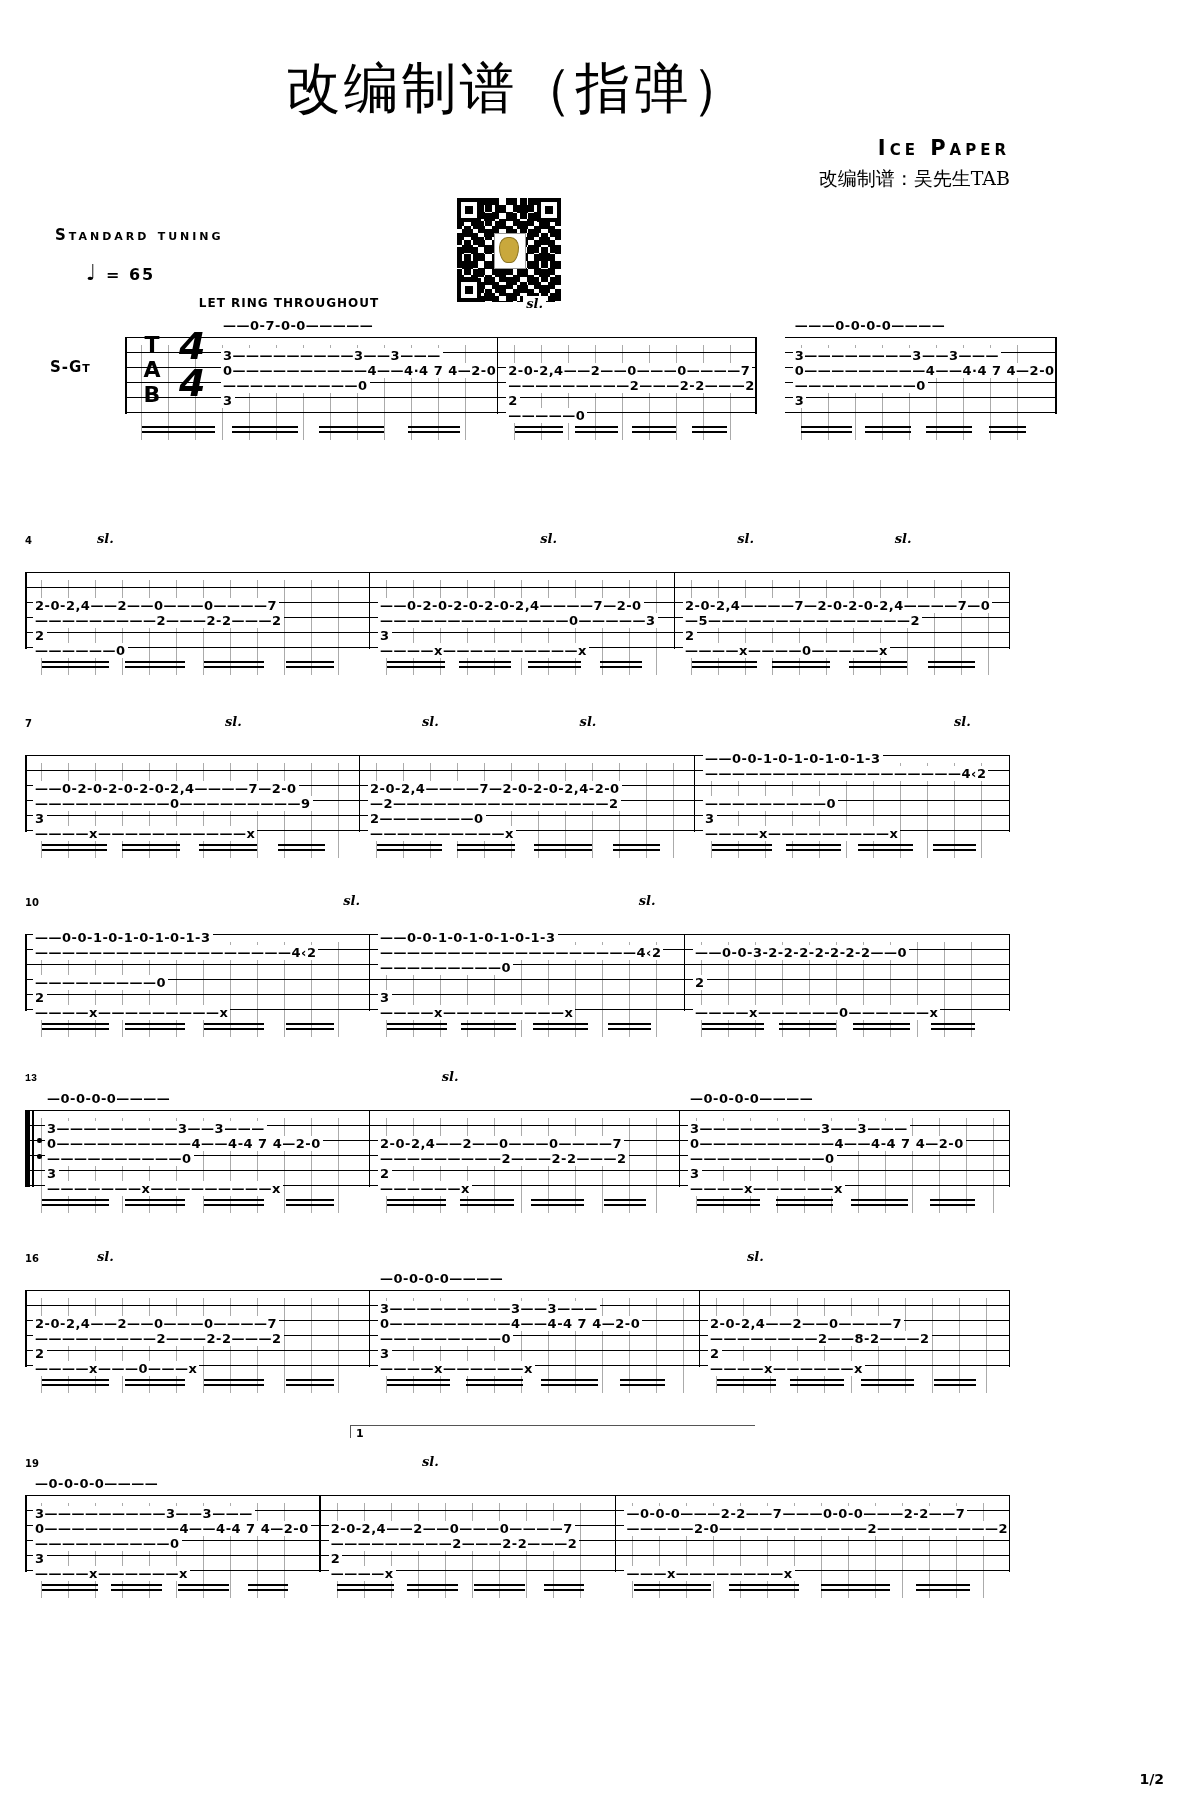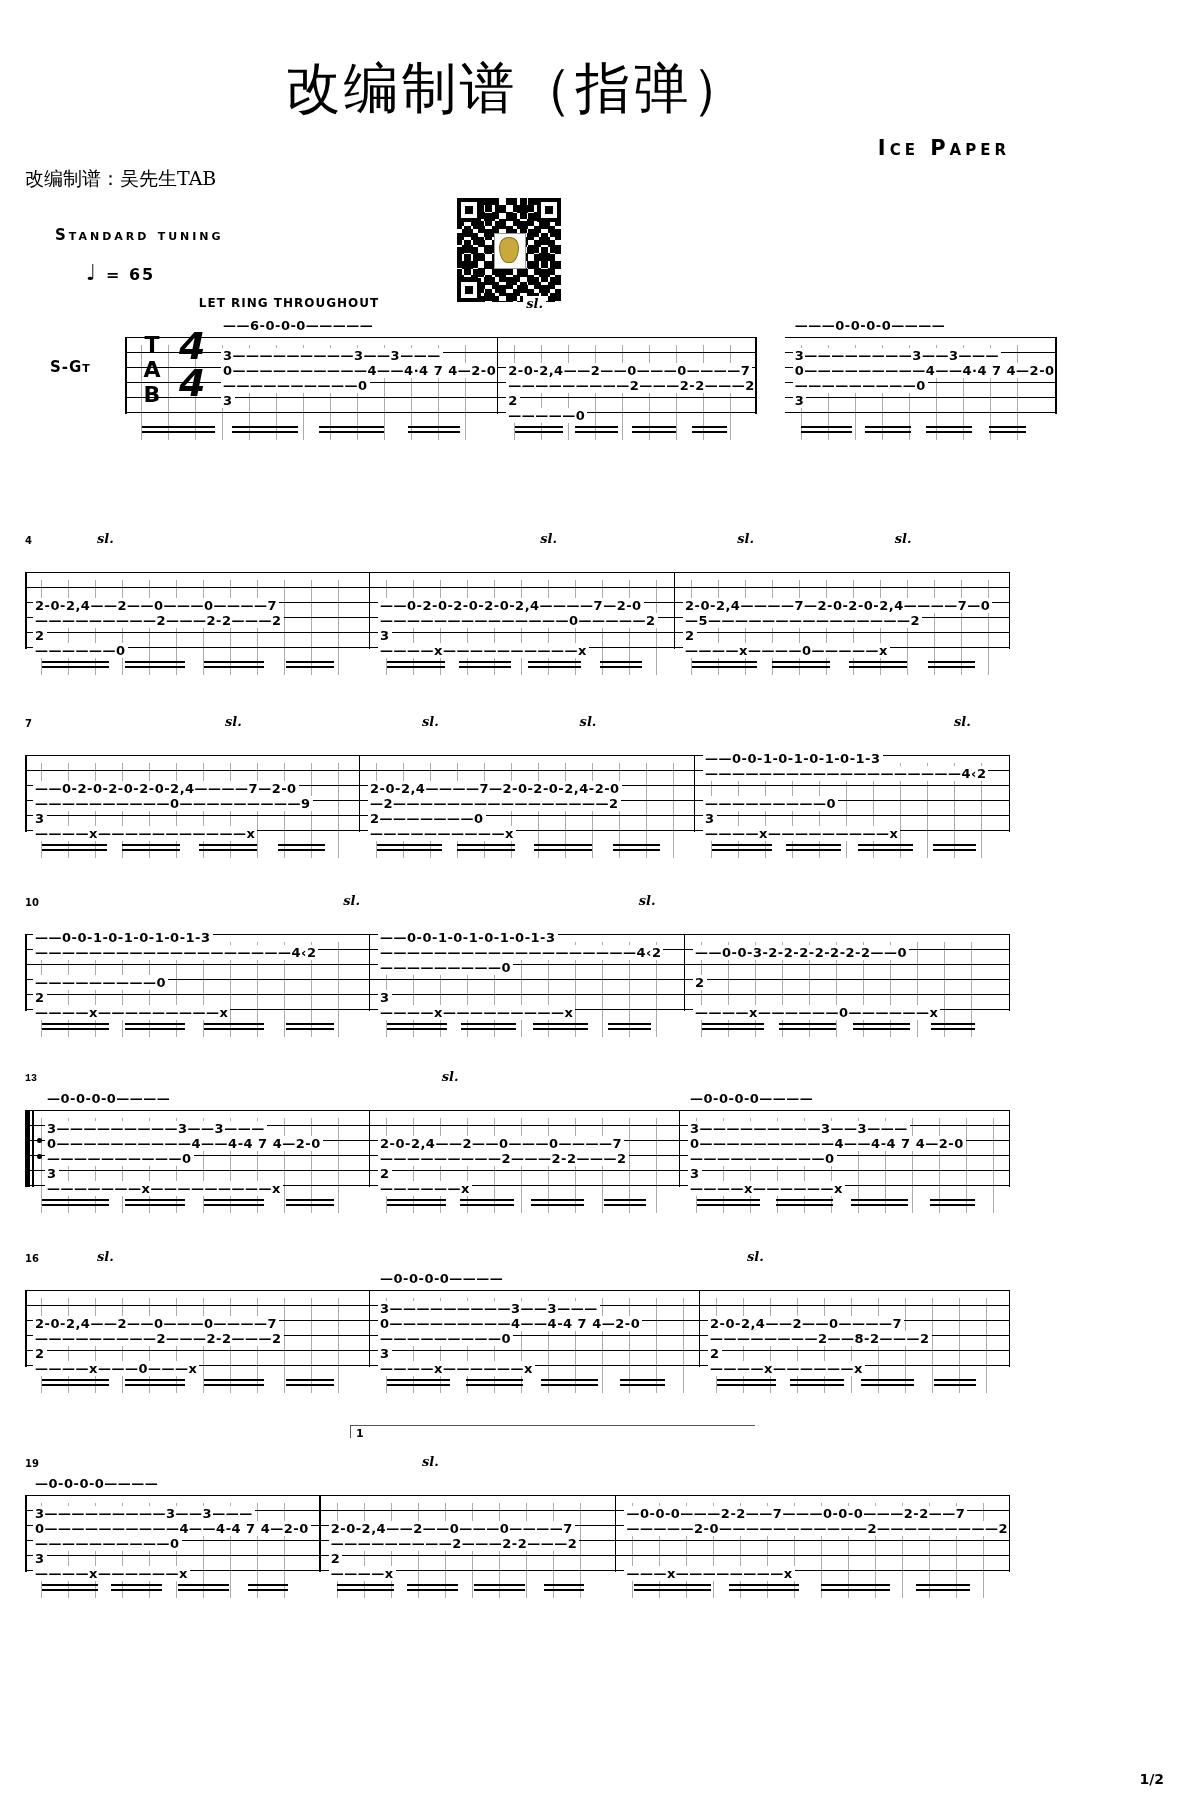--- a/index.html
+++ b/index.html
@@ -2,21 +2,21 @@
 <html><head>
 <meta charset="utf-8">
 <style>
   html,body{margin:0;padding:0;background:#fff;}
   .page{position:relative;width:1200px;height:1811px;background:#fff;color:#000;
         font-family:"DejaVu Sans",sans-serif;overflow:hidden;}
   .title{position:absolute;top:52px;left:25px;width:985px;text-align:center;
          font-family:"DejaVu Serif",serif;font-size:55px;font-weight:500;letter-spacing:3px;}
   .artist{position:absolute;top:136px;left:25px;width:985px;text-align:right;
           font-size:21px;font-weight:bold;font-variant:small-caps;letter-spacing:4px;}
-  .credit{position:absolute;top:166px;left:25px;width:985px;text-align:left;
+  .credit{position:absolute;top:166px;left:25px;width:985px;text-align:right;
           font-size:19px;font-family:"DejaVu Serif",serif;}
   
   .qr{position:absolute;top:198px;left:457px;width:104px;height:104px;
       background:
         repeating-conic-gradient(#000 0 25%,transparent 0 50%) 0 0/14px 14px,
         repeating-conic-gradient(#000 0 25%,transparent 0 50%) 5px 7px/22px 16px;}
   .finder{position:absolute;width:24px;height:24px;background:#fff;border:4px solid #000;box-sizing:border-box;}
   .finder i{display:block;width:8px;height:8px;background:#000;margin:4px 0 0 4px;}
   .f-tl{left:0;top:0}.f-tr{right:0;top:0}.f-bl{left:0;bottom:0}
   .pickbox{position:absolute;left:37px;top:35px;width:30px;height:34px;background:#fff;border:1px solid #999;}
@@ -105,21 +105,21 @@
             <div class="stems"></div>
             <div class="clefT">
               <div>T</div>
               <div>A</div>
               <div>B</div>
             </div>
             <div class="tsig">
               <div>4</div>
               <div>4</div>
             </div>
-            <div class="row"><span class="t">——6-0-0-0—————</span></div>
+            <div class="row"><span class="t">——0-7-0-0—————</span></div>
             <div class="row lined"></div>
             <div class="row lined"><span class="t">3—————————3——3———</span></div>
             <div class="row lined"><span class="t">0——————————4——4·4 7 4—2-0</span></div>
             <div class="row lined"><span class="t">——————————0</span></div>
             <div class="row lined"><span class="t">3</span></div>
             <div class="row lined"></div>
             <div class="beams">
               <div class="bg" style="left: 1%; width: 21%;"></div>
               <div class="bg" style="left: 27%; width: 19%;"></div>
               <div class="bg" style="left: 52%; width: 19%;"></div>
@@ -187,21 +187,21 @@
               <div class="bg" style="left: 78%; width: 15%;"></div>
             </div>
           </div>
           <div class="m" style="flex: 305 0 0px;">
             <div class="bars"></div>
             <div class="stems"></div>
             <div class="row"></div>
             <div class="row lined"></div>
             <div class="row lined"></div>
             <div class="row lined"><span class="t">——0-2-0-2-0-2-0-2,4————7—2-0</span></div>
-            <div class="row lined"><span class="t">——————————————0—————2</span></div>
+            <div class="row lined"><span class="t">——————————————0—————3</span></div>
             <div class="row lined"><span class="t">3</span></div>
             <div class="row lined"><span class="t">————x——————————x</span></div>
             <div class="beams">
               <div class="bg" style="left: 1%; width: 21%;"></div>
               <div class="bg" style="left: 27%; width: 19%;"></div>
               <div class="bg" style="left: 52%; width: 19%;"></div>
               <div class="bg" style="left: 78%; width: 15%;"></div>
             </div>
           </div>
           <div class="m" style="flex: 335 0 0px;">

